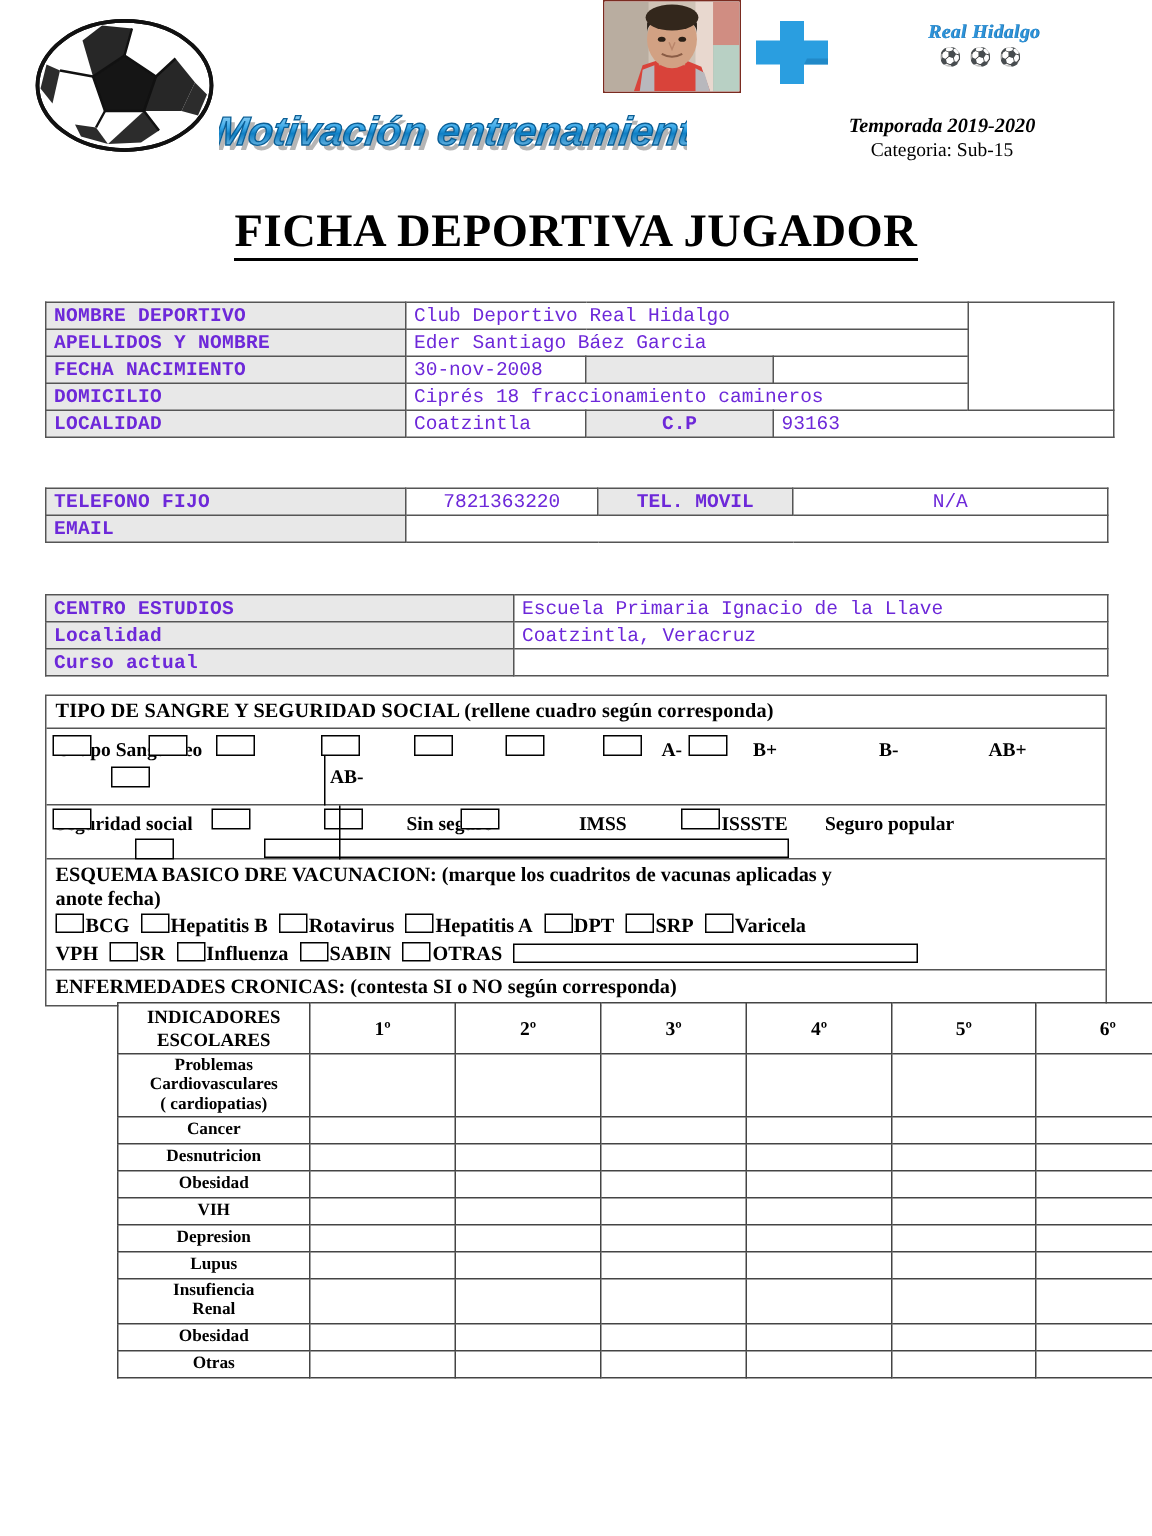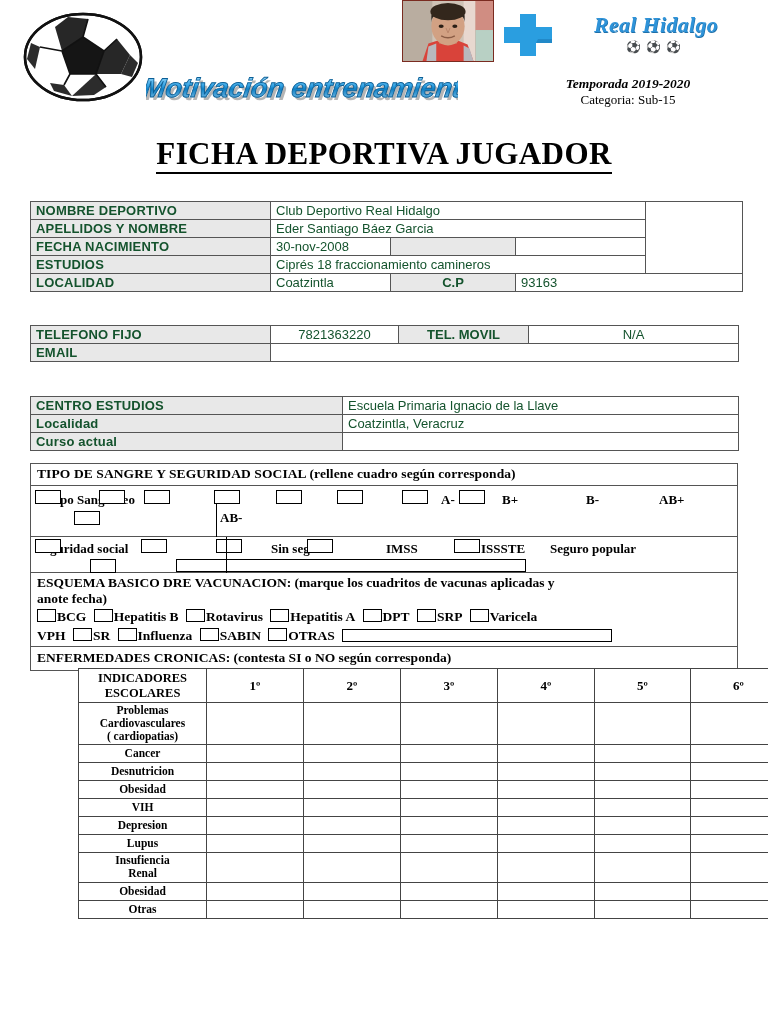--- a/index.html
+++ b/index.html
@@ -52,21 +52,21 @@
   .brand {
     position: absolute;
     left: 556px; top: 14px;
     width: 200px;
     text-align: center;
   }
   .brand-name {
     font-family: "Liberation Serif", serif;
     font-weight: bold;
     font-style: italic;
-    font-size: 22px;
+    font-size: 13px;
     color: #2e93d9;
     letter-spacing: .3px;
     line-height: 1;
     text-shadow: 0.5px 0.5px 0 #1e6fa8;
   }
   .brand-balls {
     margin-top: 5px;
     font-size: 12px;
     letter-spacing: 5px;
     color: #222;
@@ -108,22 +108,22 @@
   }
   .doc-title span {
     border-bottom: 2px solid #000;
     padding-bottom: 1px;
   }
 
   
   .tbl {
     border-collapse: collapse;
     table-layout: fixed;
-    font-family: Liberation Sans, sans-serif;
-    color: #14532d;
+    font-family: Liberation Mono, monospace;
+    color: #6d28d9;
   }
   .tbl td {
     border: 1px solid #555;
     padding: 1px 5px;
     vertical-align: middle;
     font-size: 13px;
     height: 17px;
   }
   .lbl {
     background: #e8e8e8;
@@ -343,21 +343,21 @@
         <td class="lbl">APELLIDOS Y NOMBRE</td>
         <td class="val" colspan="3">Eder Santiago Báez Garcia</td>
       </tr>
       <tr>
         <td class="lbl">FECHA NACIMIENTO</td>
         <td class="val">30-nov-2008</td>
         <td class="lbl"></td>
         <td class="val"></td>
       </tr>
       <tr>
-        <td class="lbl">ESTUDIOS</td>
+        <td class="lbl">DOMICILIO</td>
         <td class="val" colspan="3">Ciprés 18 fraccionamiento camineros</td>
       </tr>
       <tr>
         <td class="lbl">LOCALIDAD</td>
         <td class="val">Coatzintla</td>
         <td class="lbl-c">C.P</td>
         <td class="val" colspan="2">93163</td>
       </tr>
     </tbody>
   </table>

